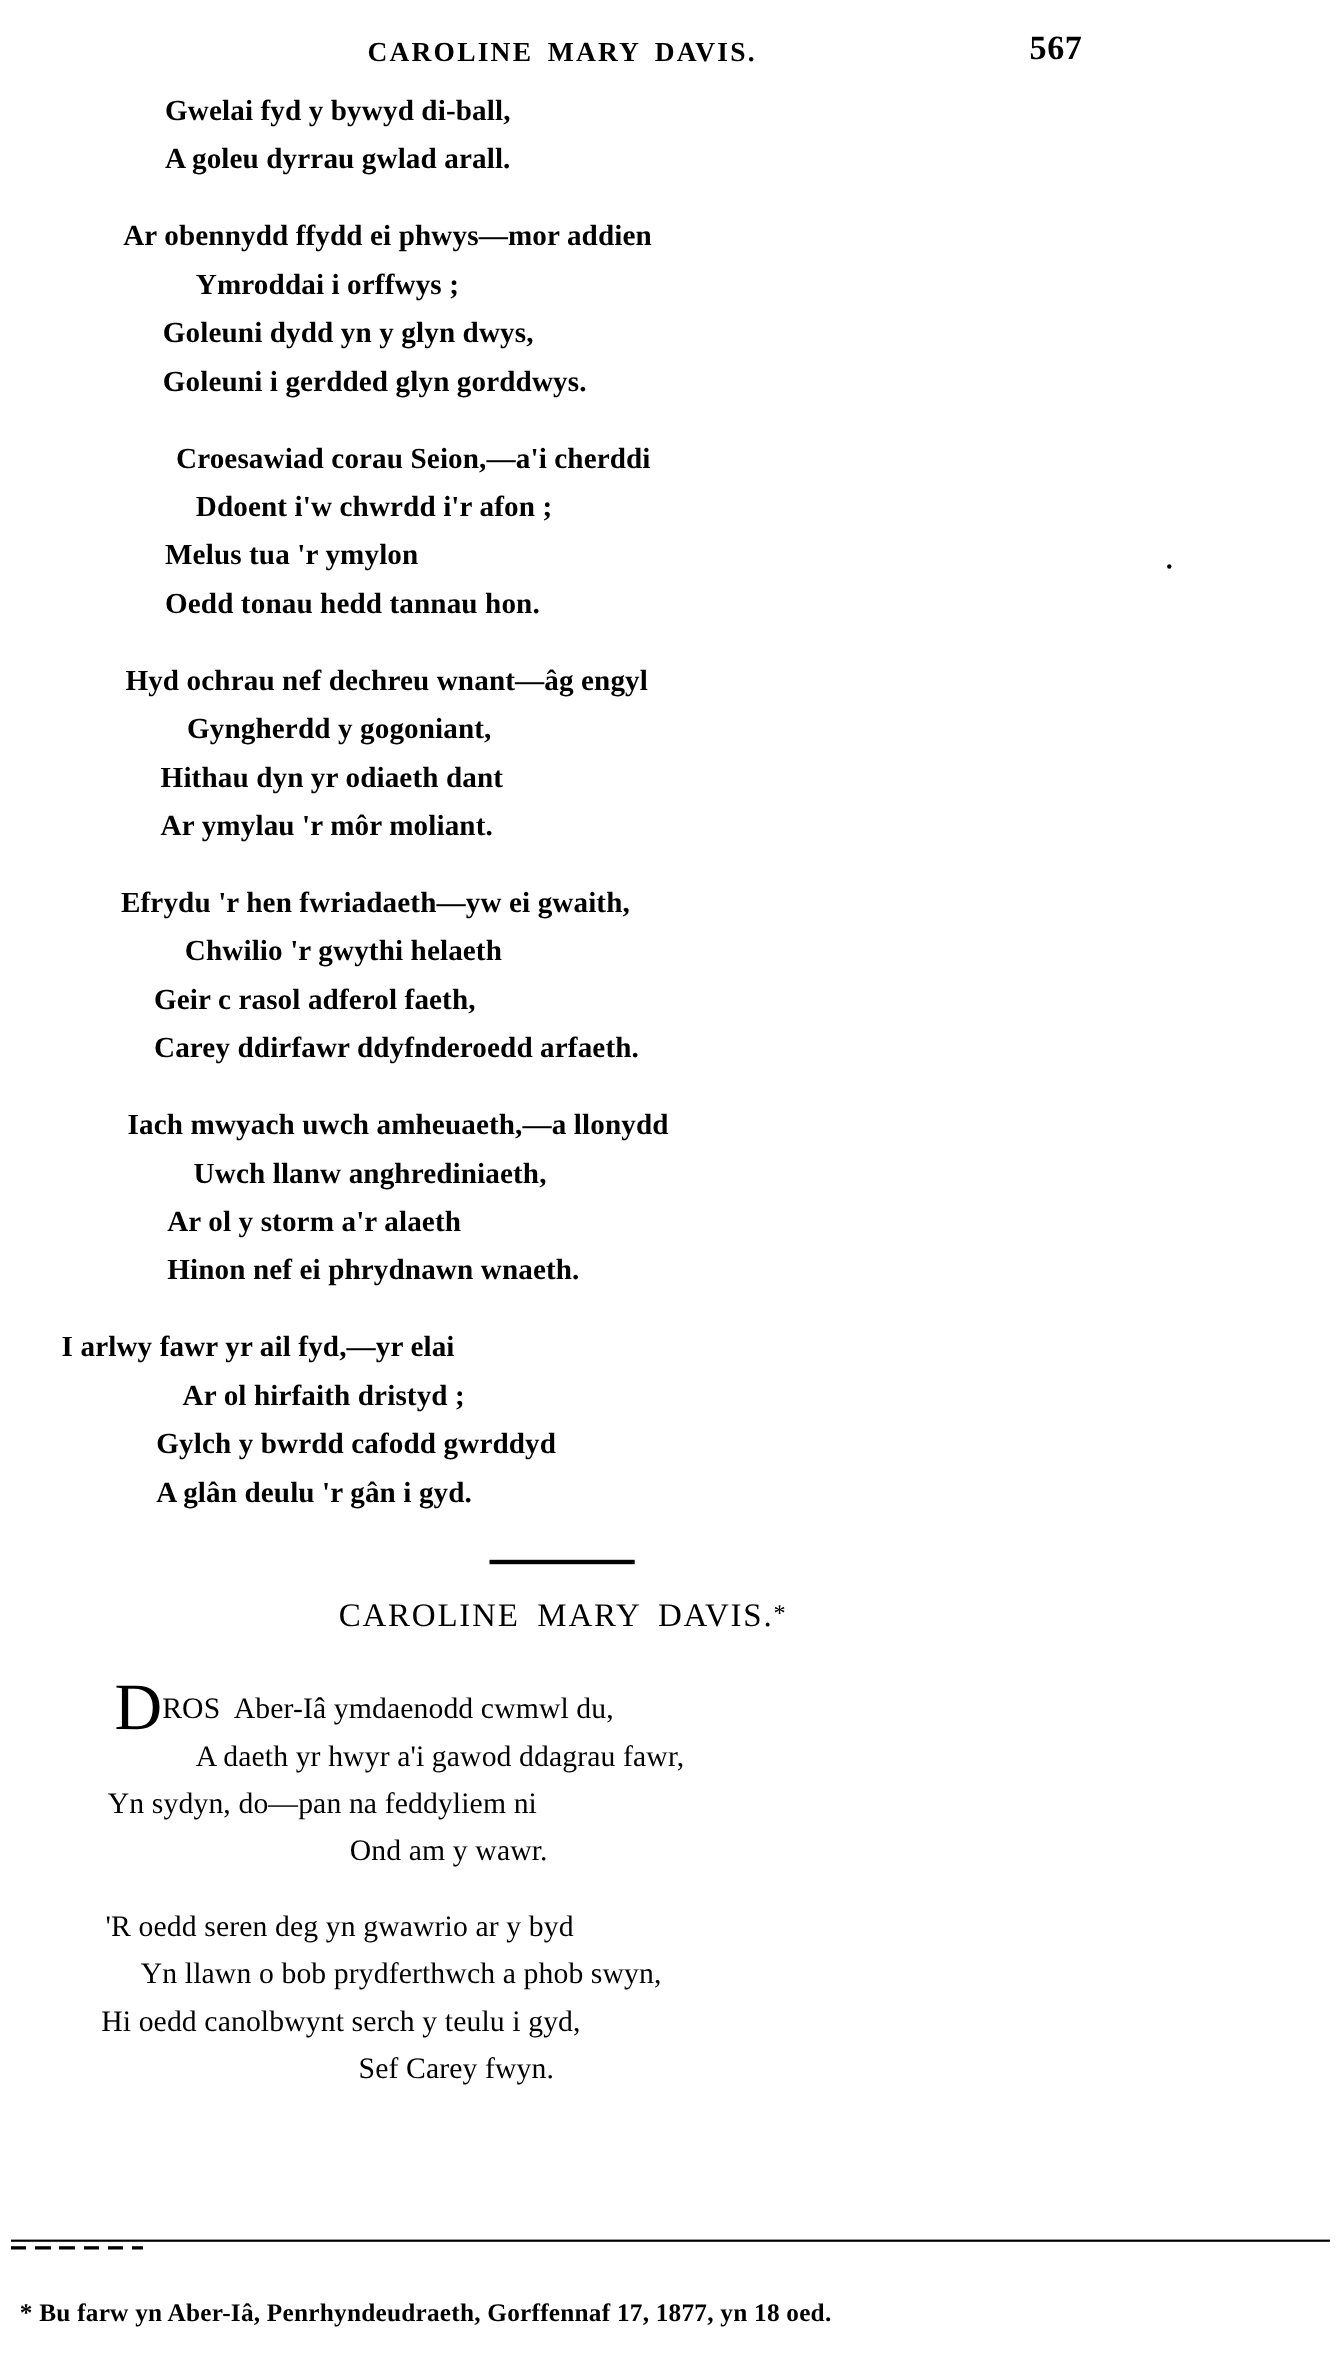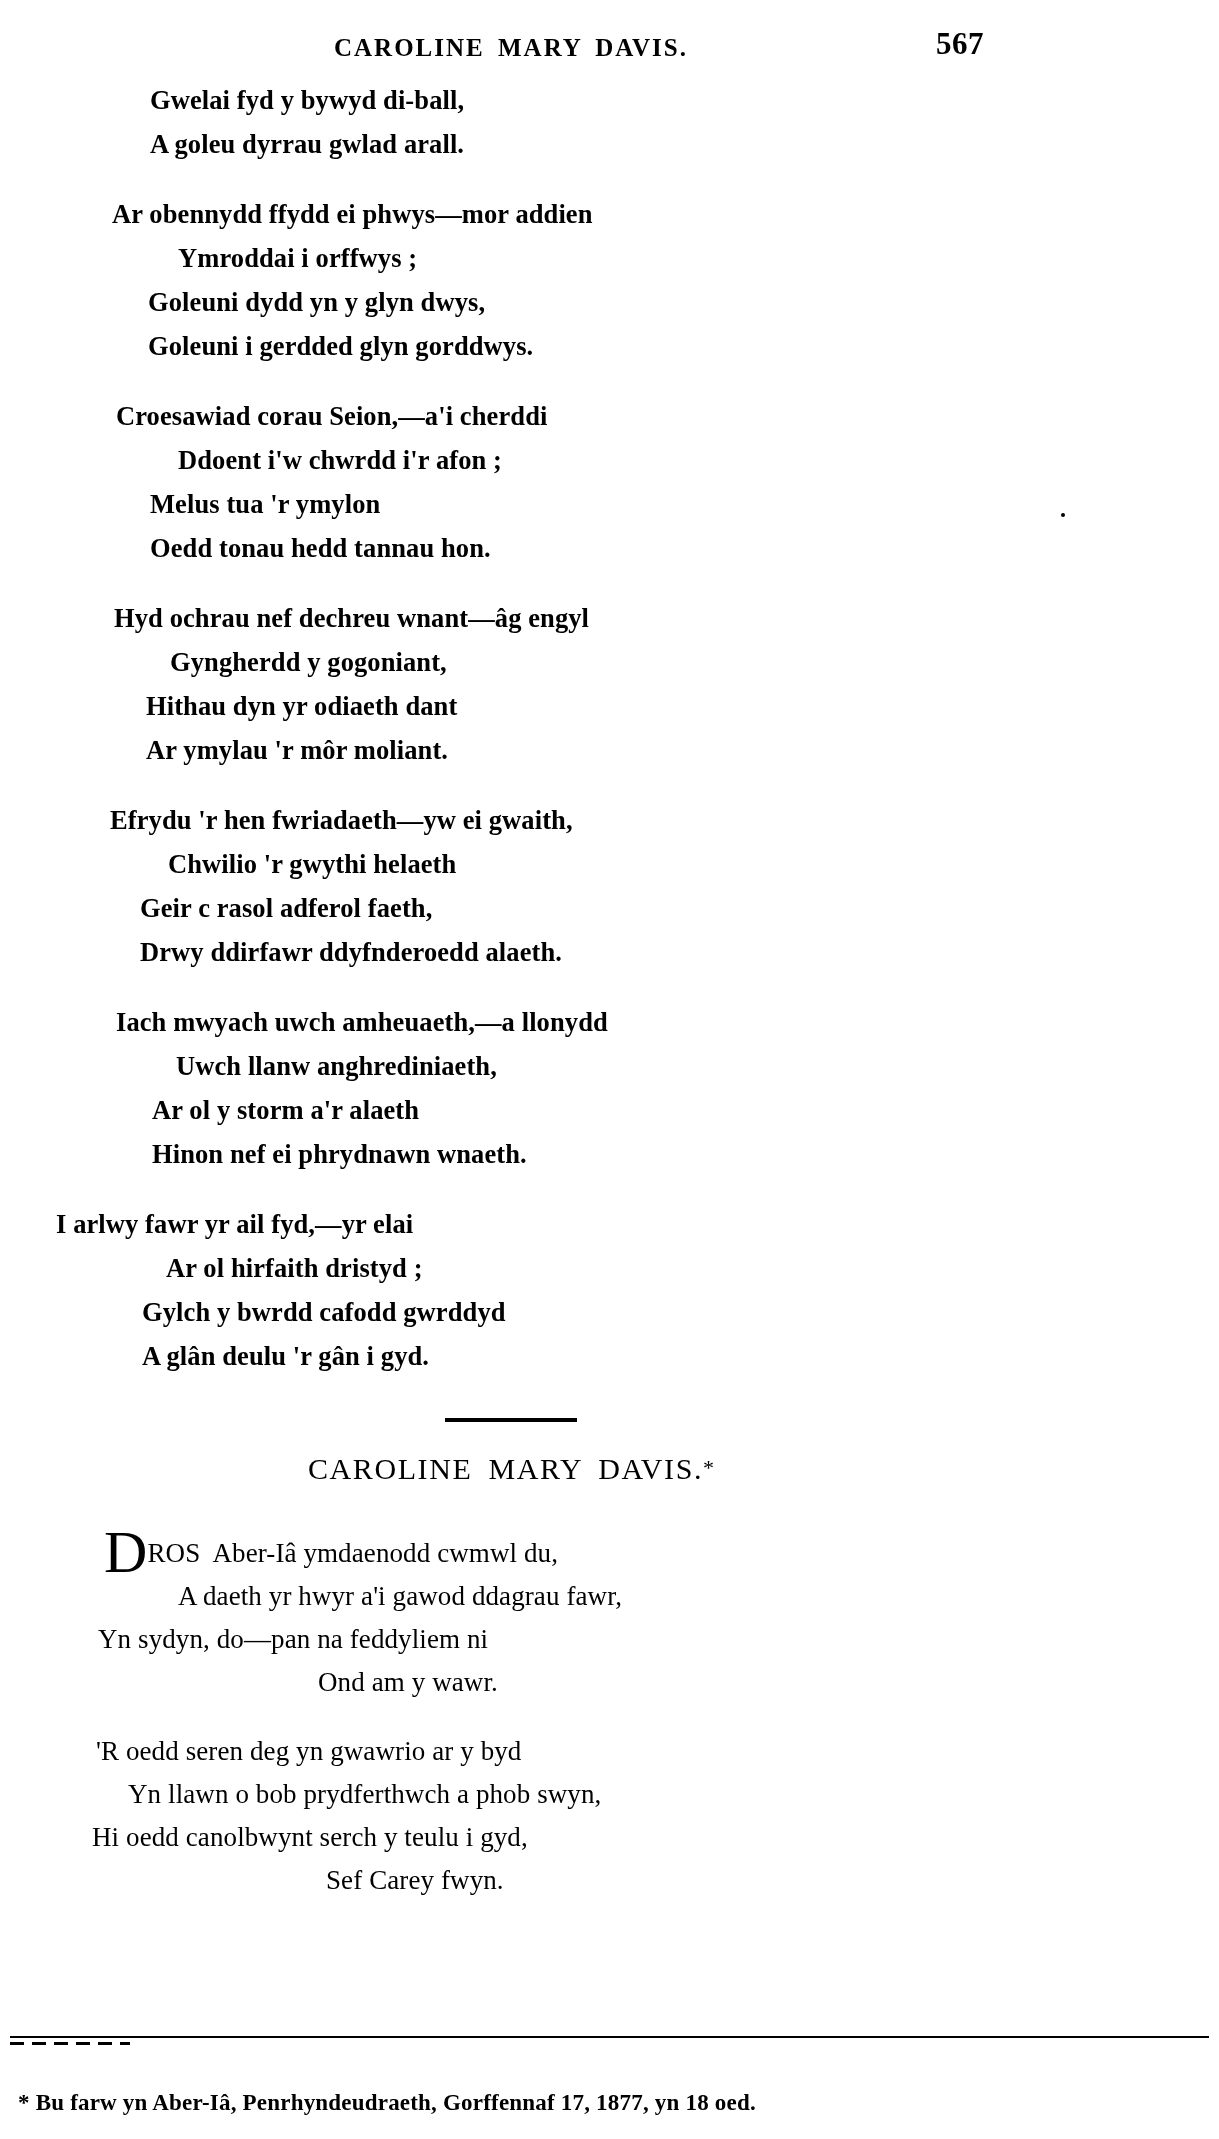--- a/index.html
+++ b/index.html
@@ -63,21 +63,21 @@
     font-size: 26.5px;
     line-height: 44px;
     white-space: pre;
     letter-spacing: 0.1px;
   }
 
   
   .i0  { padding-left: 150px; }
   .i2  { padding-left: 112px; }
   .i3  { padding-left: 148px; }
-  .i4  { padding-left: 116px; }
+  .i4  { padding-left: 116px; margin-left: 44px; }
   .i5  { padding-left: 178px; }
   .i6  { padding-left: 150px; }
   .i7  { padding-left: 114px; }
   .i8  { padding-left: 170px; }
   .i9  { padding-left: 146px; }
   .i10 { padding-left: 110px; }
   .i11 { padding-left: 168px; }
   .i12 { padding-left: 140px; }
   .i13 { padding-left: 116px; }
   .i14 { padding-left: 176px; }
@@ -206,21 +206,21 @@
       <div class="verse-line i7">Hyd ochrau nef dechreu wnant—âg engyl</div>
       <div class="verse-line i8">Gyngherdd y gogoniant,</div>
       <div class="verse-line i9">Hithau dyn yr odiaeth dant</div>
       <div class="verse-line i9">Ar ymylau 'r môr moliant.</div>
     </div>
 
     <div class="stanza">
       <div class="verse-line i10">Efrydu 'r hen fwriadaeth—yw ei gwaith,</div>
       <div class="verse-line i11">Chwilio 'r gwythi helaeth</div>
       <div class="verse-line i12">Geir c rasol adferol faeth,</div>
-      <div class="verse-line i12">Drwy ddirfawr ddyfnderoedd alaeth.</div>
+      <div class="verse-line i12">Carey ddirfawr ddyfnderoedd arfaeth.</div>
     </div>
 
     <div class="stanza">
       <div class="verse-line i13">Iach mwyach uwch amheuaeth,—a llonydd</div>
       <div class="verse-line i14">Uwch llanw anghrediniaeth,</div>
       <div class="verse-line i15">Ar ol y storm a'r alaeth</div>
       <div class="verse-line i15">Hinon nef ei phrydnawn wnaeth.</div>
     </div>
 
     <div class="stanza">

